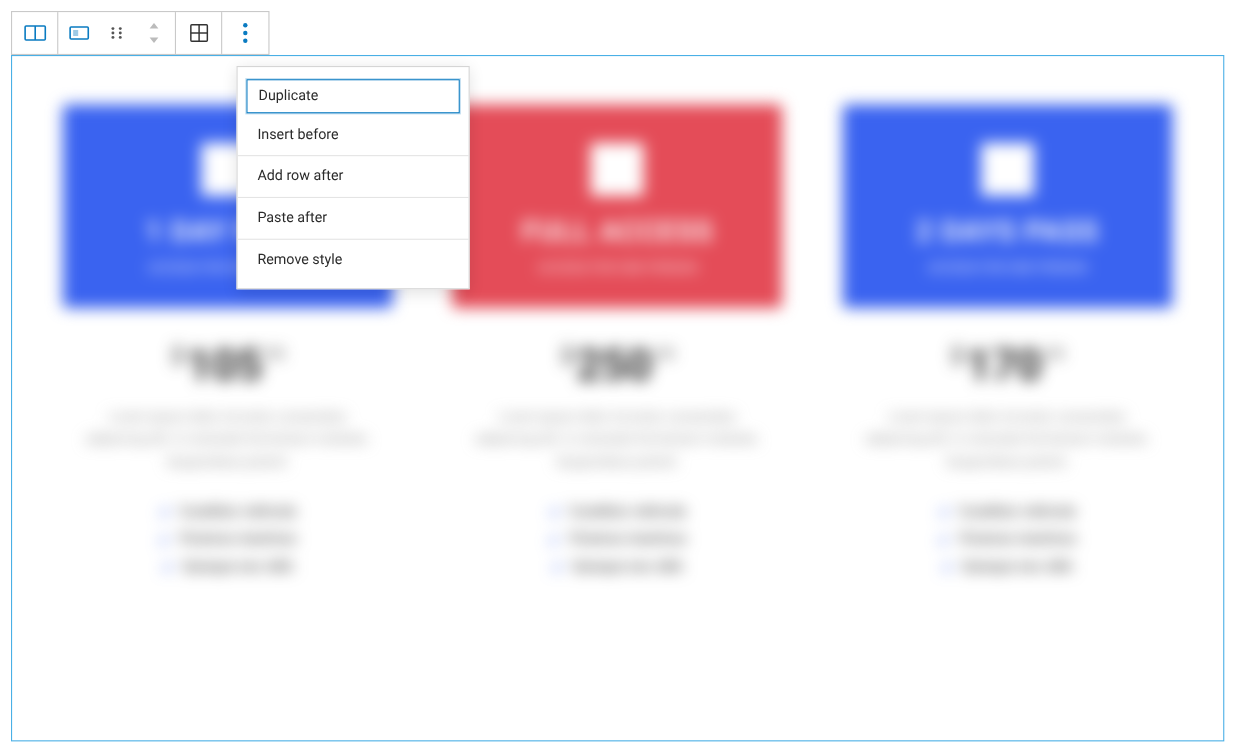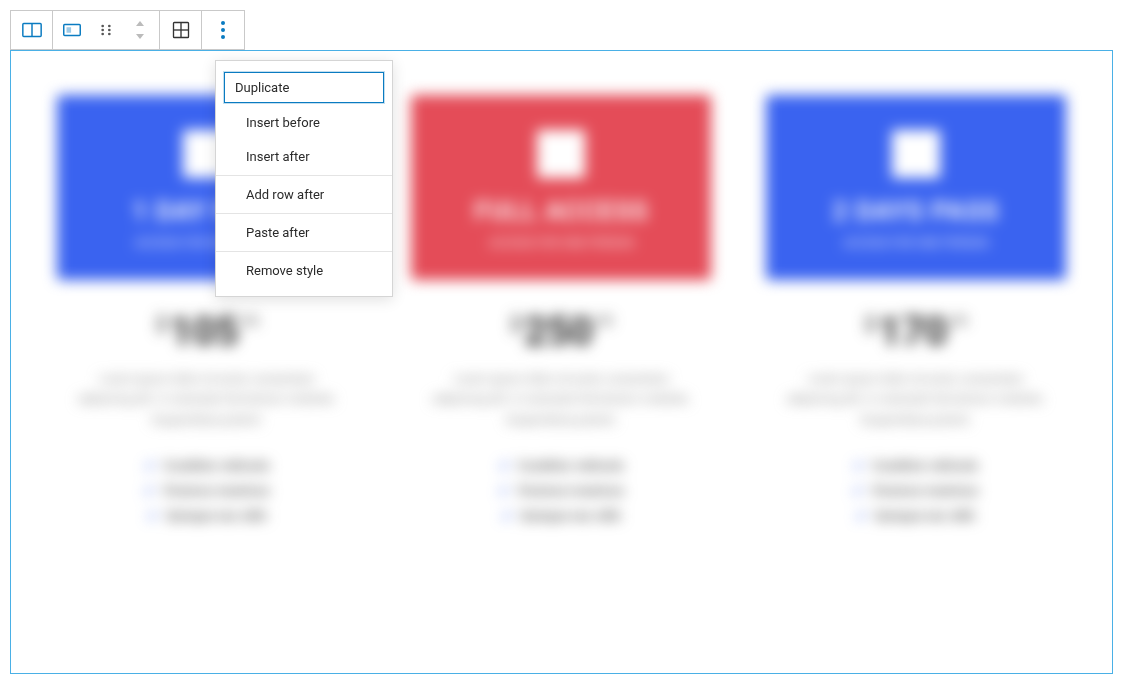--- a/index.html
+++ b/index.html
@@ -80,33 +80,33 @@
     padding:0 2px;
   }
   .toolbar > .group .tbtn{width:34px;display:flex;align-items:center;justify-content:center;cursor:pointer;height:100%;}
   .toolbar > .tbtn:last-child{border-right:none;}
   svg{display:block;}
 
   
   .menu {
     position:absolute;
     top:60px; left:215px;
-    width:178px;
+    width:212px;
     background:#fff;
     border:1px solid #d5d5d5;
     box-shadow:0 3px 14px rgba(0,0,0,.12);
     padding:8px 0;
   }
   .menu hr{border:none;border-top:1px solid #e4e4e4;margin:2px 0;}
   .menu-item{
     font-size:13px;
     color:#2b2b2b;
     padding:9px 14px;
     cursor:pointer;
-    margin:1px 16px;
+    margin:1px 4px;
   }
   .menu-item.focused{
     margin:3px 8px;
     padding:7px 10px;
     border:1.5px solid #0a7bc1;
     box-shadow:0 0 0 1px rgba(10,123,193,.25);
   }
 </style>
 </head>
 <body>
@@ -217,20 +217,19 @@
         <circle cx="3" cy="2" r="2" fill="#0a7bc1"></circle>
         <circle cx="3" cy="9" r="2" fill="#0a7bc1"></circle>
         <circle cx="3" cy="16" r="2" fill="#0a7bc1"></circle>
       </svg>
   </div>
 </div>
 
 <div class="menu">
   <div class="menu-item focused">Duplicate</div>
   <div class="menu-item">Insert before</div>
-  <div class="menu-item">Insert after</div>
   <hr>
   <div class="menu-item">Add row after</div>
   <hr>
   <div class="menu-item">Paste after</div>
   <hr>
   <div class="menu-item">Remove style</div>
 </div>
 
 </body></html>

